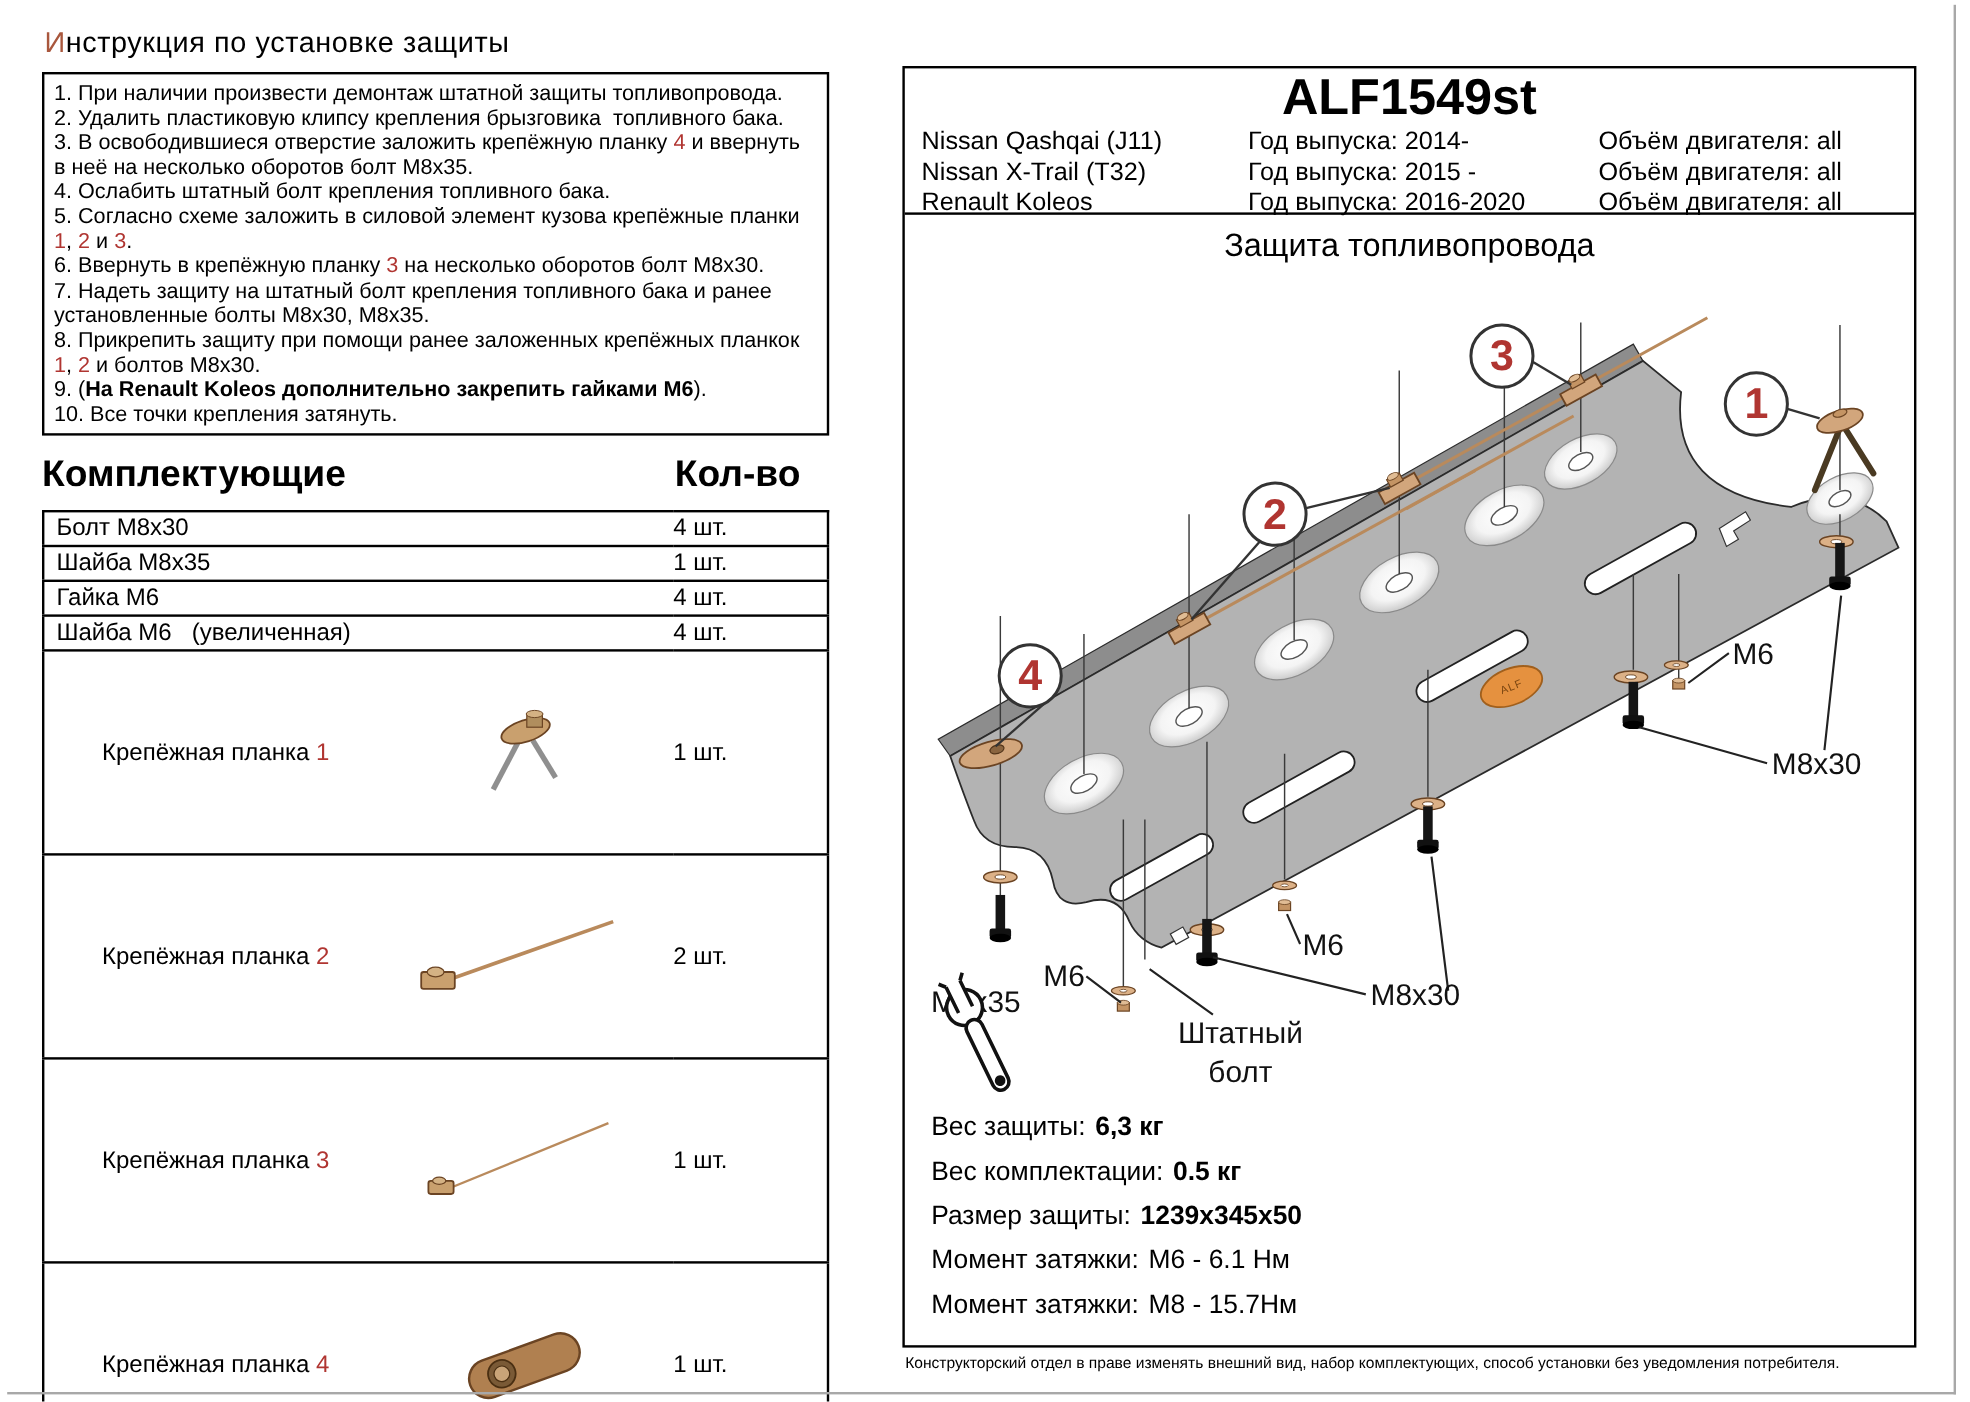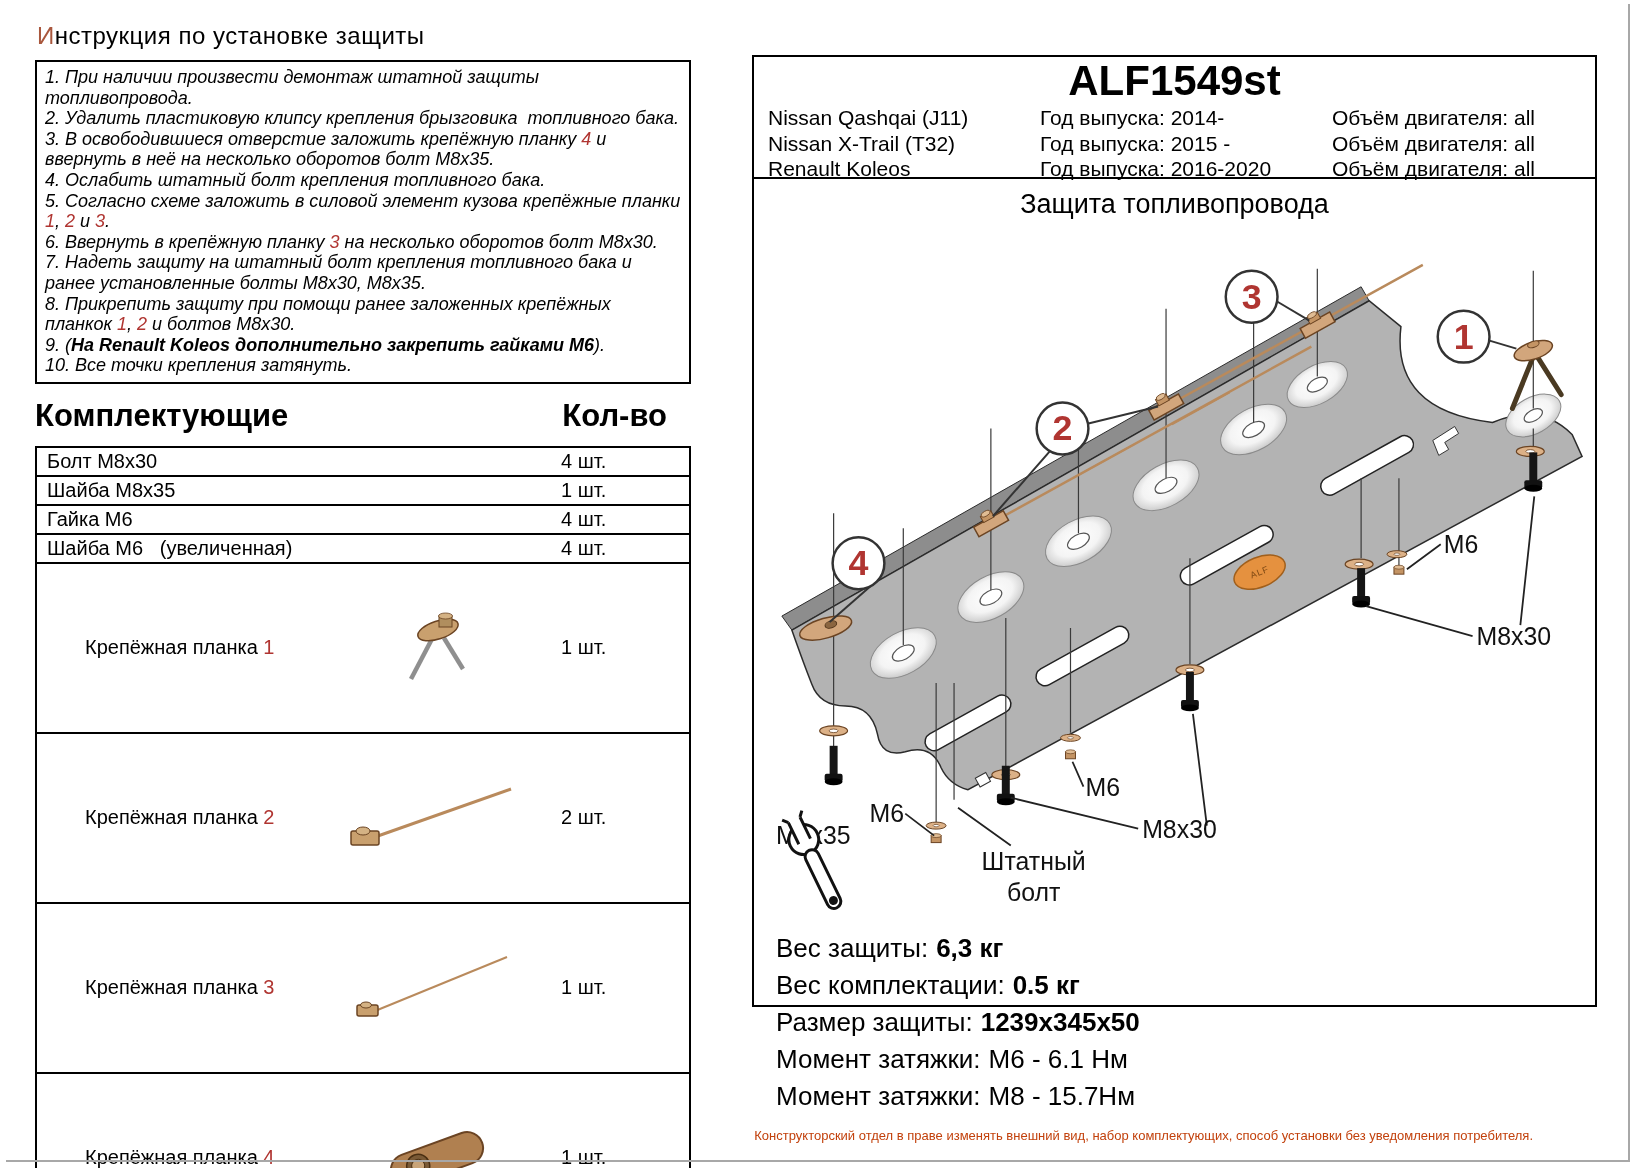--- a/index.html
+++ b/index.html
@@ -7,44 +7,44 @@
     width:1642px;height:1168px;position:relative;background:#ffffff;
     font-family:"Liberation Sans", sans-serif;color:#000;overflow:hidden;
   }
   .page-frame{position:absolute;left:6px;top:4px;right:12px;bottom:6px;
     border-right:2px solid #a8a8a8;border-bottom:2px solid #a8a8a8;pointer-events:none;}
   
   .left-col{position:absolute;left:35px;top:22px;width:656px;}
   .main-title{font-size:24px;font-weight:400;margin:0 0 10px 2px;letter-spacing:.5px;white-space:pre;}
   .o{color:#a9573d;} .r{color:#b03531;} .b{font-weight:bold;}
   .instr-box{border:2px solid #000;padding:5px 8px 6px 8px;font-size:18px;line-height:20.6px;box-sizing:border-box;}
-  .instr-line{white-space:pre-wrap;font-style:italic;}
+  .instr-line{white-space:pre-wrap;}
   .comp-header{display:flex;justify-content:space-between;align-items:baseline;
     margin-top:14px;padding-right:24px;font-size:31px;font-weight:bold;}
   .comp-table{border-collapse:collapse;width:656px;margin-top:12px;border:2px solid #000;}
   .comp-table td{border-top:2px solid #000;font-size:20px;padding:1px 0 1px 10px;white-space:pre;margin-top:28px;}
   .comp-table tr:first-child td{border-top:none;}
   .comp-table td.qty{width:128px;padding-left:0;}
   .comp-table tr.simple td{height:25px;}
   td.pcell{height:80px;padding-left:48px;}
   .pflex{display:flex;align-items:center;justify-content:space-between;padding-right:40px;}
   .picon{width:180px;height:74px;flex:none;}
   
-  .right-col{position:absolute;left:752px;top:55px;width:845px;height:952px;border:2px solid #000;box-sizing:border-box;}
+  .right-col{position:absolute;left:752px;top:55px;width:845px;height:1068px;border:2px solid #000;box-sizing:border-box;}
   .veh-header{height:122px;border-bottom:2px solid #000;box-sizing:border-box;padding-top:2px;}
   .code{text-align:center;font-size:42px;font-weight:bold;line-height:44px;}
   .veh-grid{display:grid;grid-template-columns:272px 292px 1fr;padding:2px 14px 0 14px;font-size:21px;line-height:25.5px;}
   .drawing-area{position:relative;height:942px;}
   .drawing-title{position:absolute;top:10px;left:0;right:0;text-align:center;font-size:27px;}
   .diagram{position:absolute;left:0;top:0;width:100%;height:100%;}
-  .specs{position:absolute;left:22px;bottom:6px;font-size:26px;line-height:37px;margin-top:36px;}
+  .specs{position:absolute;left:22px;bottom:16px;font-size:22px;line-height:37px;margin-top:36px;}
   .spec-line .v{margin-left:8px;font-weight:bold;}
   .spec-line .vn{margin-left:8px;font-weight:normal;}
   .copyright{position:absolute;left:752px;top:1128px;width:845px;box-sizing:border-box;
-    padding-right:64px;text-align:right;font-size:13px;color:#c2410c;}
+    padding-right:64px;text-align:right;font-size:13px;color:#000000;}
   svg text{font-family:"Liberation Sans", sans-serif;}
 </style>
 </head>
 <body>
 
 <div class="left-col">
   <h1 class="main-title"><span class="o">И</span><span>нструкция по установке защиты</span></h1>
 
   <div class="instr-box">
     <div class="instr-line"><span>1. При наличии произвести демонтаж штатной защиты топливопровода.</span></div>

